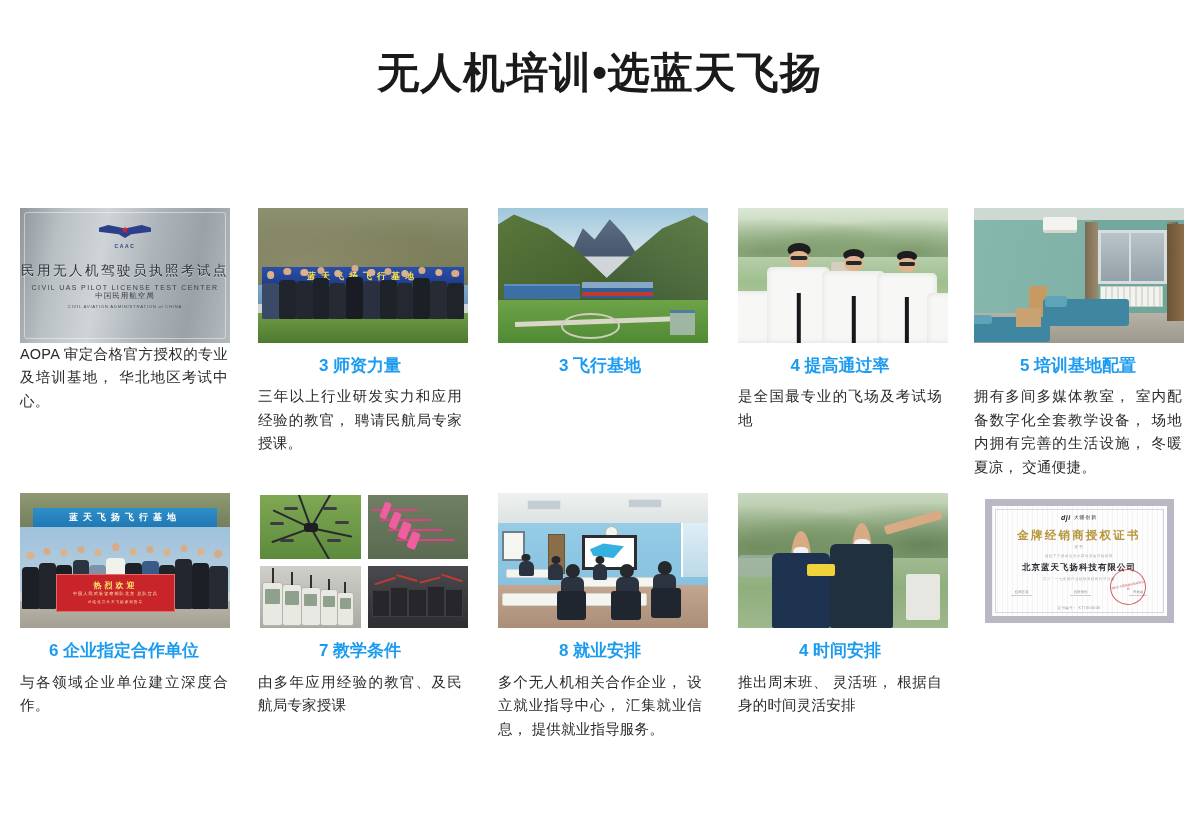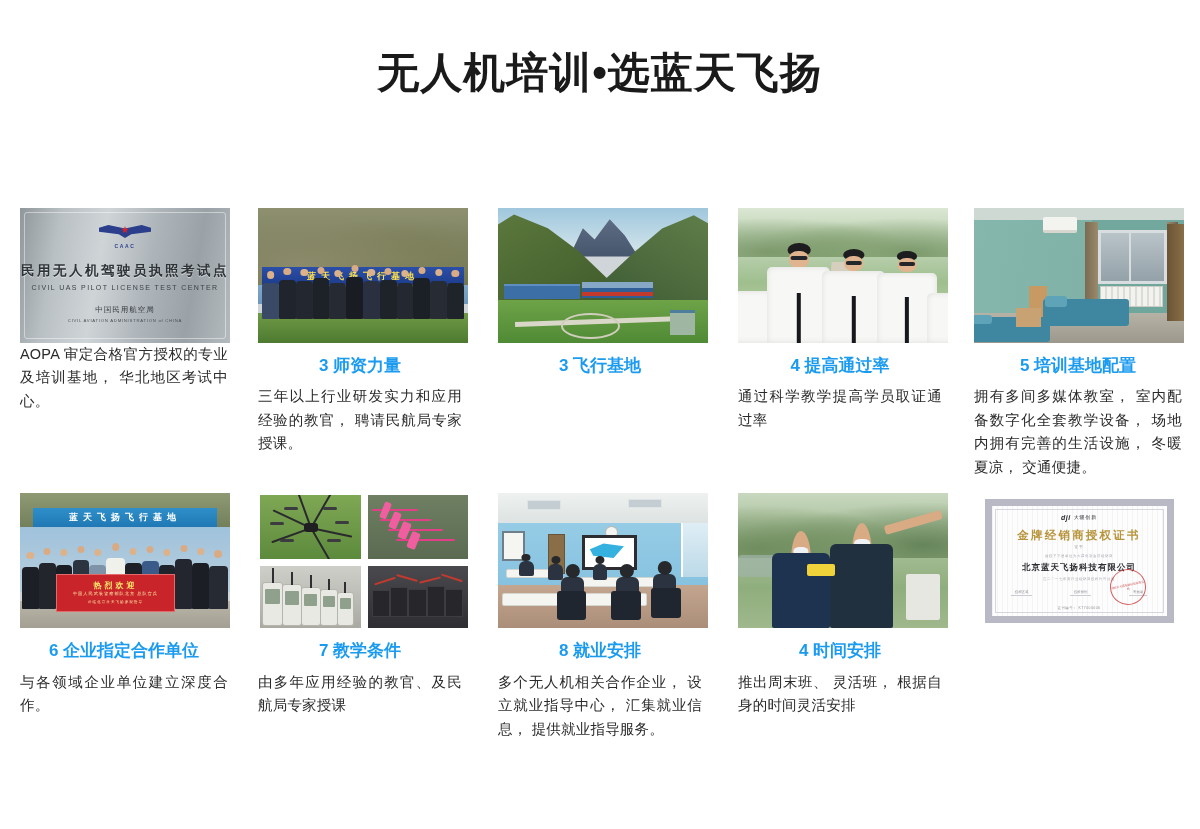--- a/index.html
+++ b/index.html
@@ -84,28 +84,28 @@
     position:absolute; left:0; top:3px; width:52px; height:13px;
     background:#2b3f8c;
     clip-path: polygon(0% 22%, 18% 0%, 50% 26%, 82% 0%, 100% 22%, 100% 52%, 62% 72%, 50% 100%, 38% 72%, 0% 52%);
   }
   .caac-wing .star{
     position:absolute; left:22px; top:4px; width:8px; height:8px; background:#d8232a;
     clip-path: polygon(50% 0%, 61% 35%, 98% 35%, 68% 57%, 79% 91%, 50% 70%, 21% 91%, 32% 57%, 2% 35%, 39% 35%);
   }
   .caac-label { font-size:5px; color:#2b3f8c; letter-spacing:1.6px; font-weight:bold; margin-top:1px;}
   .plaque-cn {
-    margin-top:13px; font-size:13.5px; font-weight:bold; color:#2e3338;
+    margin-top:13px; font-size:13.5px; font-weight:normal; color:#2e3338;
     letter-spacing:2.5px; white-space:nowrap;
     text-shadow:0 1px 0 rgba(255,255,255,0.55);
   }
   .plaque-en {
     margin-top:4px; font-size:7px; color:#3c4247; letter-spacing:1.4px; white-space:nowrap;
   }
-  .plaque-cn2 { margin-top:14px; font-size:7.5px; color:#33383d; letter-spacing:1px; }
+  .plaque-cn2 { font-size:7.5px; color:#33383d; letter-spacing:1px; }
   .plaque-en2 { margin-top:3px; font-size:4.3px; color:#4a5055; letter-spacing:0.7px; }
 
   
   .i2-mtn {
     position:absolute; left:0; top:0; width:100%; height:60%;
     background:
       radial-gradient(ellipse at 20% 70%, #8c8a6a 0%, transparent 60%),
       radial-gradient(ellipse at 70% 55%, #7d7f59 0%, transparent 55%),
       linear-gradient(#8e9070,#6e7550);
   }
@@ -434,21 +434,21 @@
           <div class="face" style="top:7%;width:31%;height:16%"></div>
           <div class="glasses" style="top:12%;width:26%;height:4%"></div>
           <div class="shirt" style="height:76%"></div>
           <div class="tie" style="width:7%;height:50%"></div>
         </div>
         <div class="pilot" style="left:90%;width:20%;height:50%">
           <div class="shirt" style="height:74%"></div>
         </div>
       </div>
       <div class="card-title">4 提高通过率</div>
-      <div class="card-body">通过科学教学提高学员取证通过率</div>
+      <div class="card-body">是全国最专业的飞场及考试场地</div>
     </div>
 
     <div class="card c5">
       <div class="thumb">
         <div class="i5-wallL"></div>
         <div class="i5-wallR"></div>
         <div class="i5-ceiling"></div>
         <div class="i5-curtain"></div>
         <div class="i5-window"></div>
         <div class="i5-winbar"></div>

